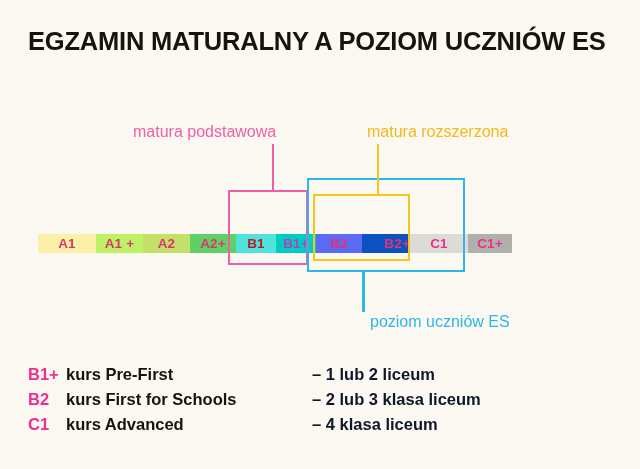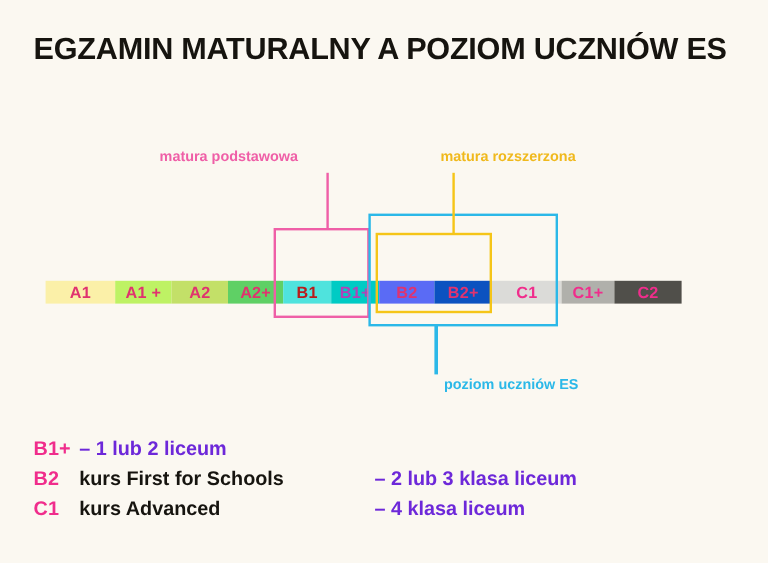--- a/index.html
+++ b/index.html
@@ -111,22 +111,22 @@
     top: 271px;
     width: 2.5px;
     height: 41px;
     background: #2bb8e8;
     z-index: 5;
   }
 
   
   .anno-label {
     position: absolute;
-    font-size: 12px;
-    font-weight: bold;
+    font-size: 16px;
+    font-weight: normal;
     white-space: nowrap;
   }
   .label-basic {
     left: 133px;
     top: 123px;
     color: #ef5fa7;
   }
   .label-extended {
     left: 367px;
     top: 123px;
@@ -157,21 +157,21 @@
     width: 38px;
     flex: 0 0 38px;
   }
   .legend-course {
     color: #16140f;
     font-weight: bold;
     width: 246px;
     flex: 0 0 246px;
   }
   .legend-grade {
-    color: #6d28d9;
+    color: #0f172a;
     font-weight: bold;
   }
 </style>
 </head>
 <body>
 
 <div id="page-root">
 
   <div class="page-title">EGZAMIN MATURALNY A POZIOM UCZNIÓW ES</div>
 
@@ -190,49 +190,47 @@
       </div>
       <div class="level-seg" style="background: rgb(79, 227, 221); color: #b91c1c; flex: 0 0 40px;">
         <span>B1</span>
       </div>
       <div class="level-seg" style="background: rgb(0, 203, 196); color: rgb(176, 67, 184); flex: 0 0 40px;">
         <span>B1+</span>
       </div>
       <div class="level-seg" style="background: rgb(90, 107, 245); color: rgb(224, 51, 111); flex: 0 0 46px;">
         <span>B2</span>
       </div>
-      <div class="level-seg" style="background: rgb(11, 82, 192); color: rgb(224, 51, 111); flex: 0 0 48px;">
+      <div class="level-seg" style="background: rgb(11, 82, 192); color: rgb(224, 51, 111); flex: 0 0 48px; justify-content: flex-end;">
         <span>B2+</span>
       </div>
       <div class="level-seg" style="background: rgb(219, 219, 216); color: rgb(240, 45, 140); flex: 0 0 58px;">
         <span>C1</span>
       </div>
       <div class="level-seg" style="background: rgb(176, 176, 171); color: rgb(240, 45, 140); flex: 0 0 44px;">
         <span>C1+</span>
-      </div>
-      <div class="level-seg" style="background: rgb(80, 79, 74); color: rgb(240, 45, 140); flex: 0 0 56px;">
-        <span>C2</span>
       </div>
     </div>
 
   <div class="anno-box box-basic"></div>
   <div class="anno-box box-extended"></div>
   <div class="anno-box box-es"></div>
 
   <div class="connector conn-basic"></div>
   <div class="connector conn-extended"></div>
   <div class="connector conn-es"></div>
 
   <div class="anno-label label-basic">matura podstawowa</div>
   <div class="anno-label label-extended">matura rozszerzona</div>
   <div class="anno-label label-es">poziom uczniów ES</div>
 
   <div class="legend" id="legend">
       <div class="legend-row">
         <span class="legend-code">B1+</span>
+        <span class="legend-course">kurs Pre-First</span>
         <span class="legend-grade">– 1 lub 2 liceum</span>
       </div>
       <div class="legend-row">
         <span class="legend-code">B2</span>
         <span class="legend-course">kurs First for Schools</span>
         <span class="legend-grade">– 2 lub 3 klasa liceum</span>
       </div>
       <div class="legend-row">
         <span class="legend-code">C1</span>
         <span class="legend-course">kurs Advanced</span>

